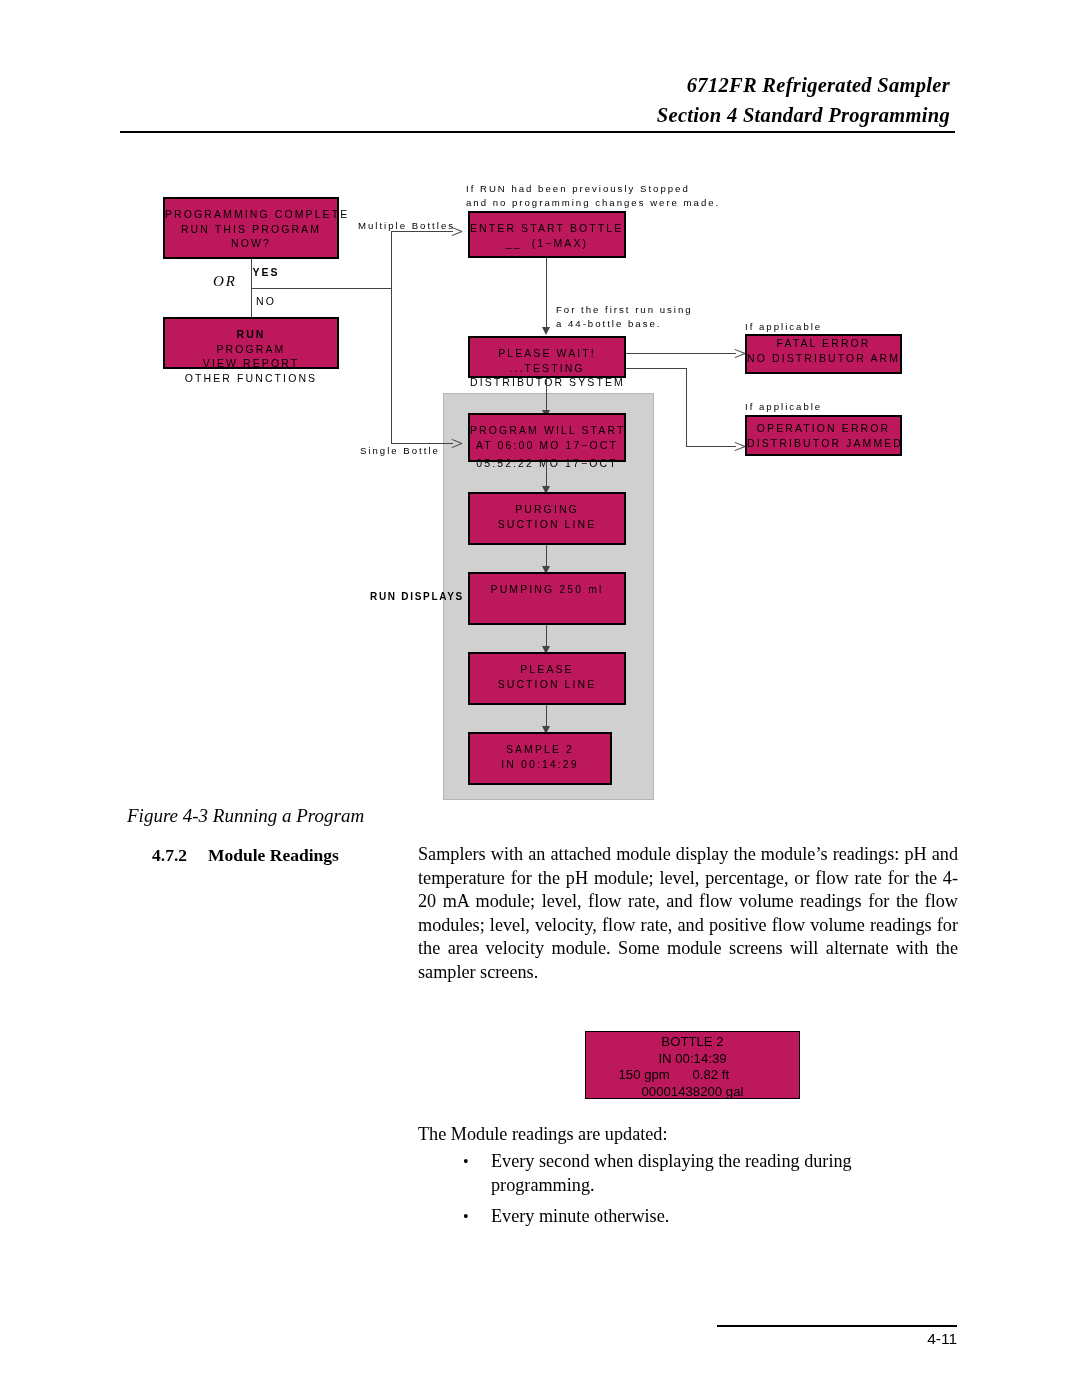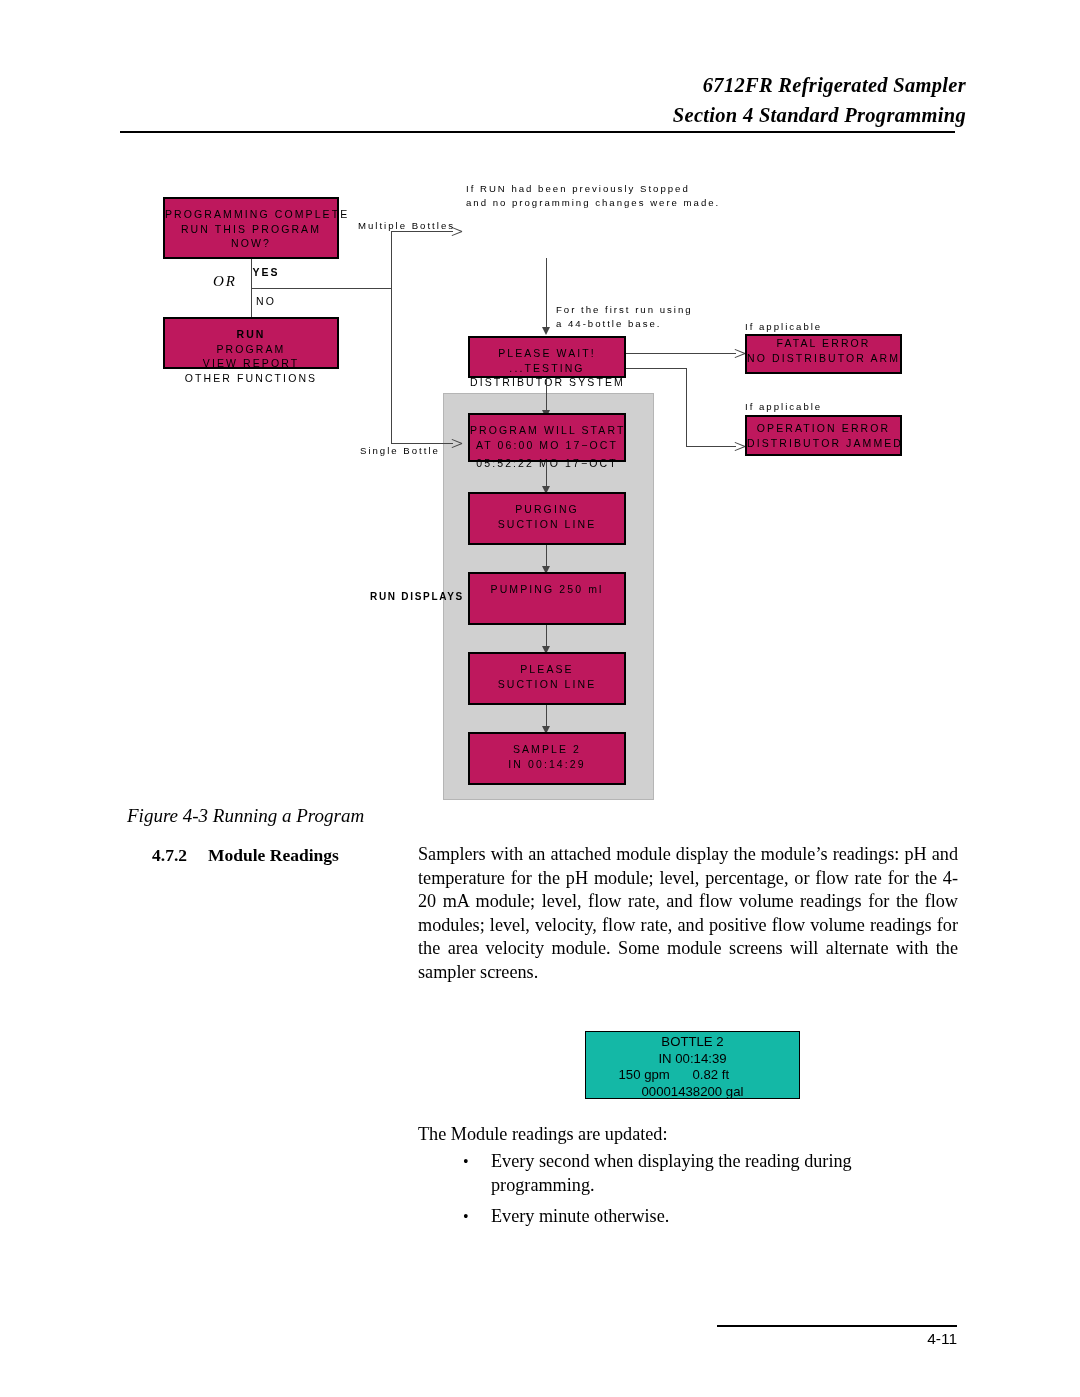--- a/index.html
+++ b/index.html
@@ -18,21 +18,21 @@
 
   
   #page-header {
     position: absolute;
     left: 0; top: 0;
     width: 1080px;
     height: 135px;
   }
   .hdr-line {
     position: absolute;
-    right: 114px;
+    right: 130px;
     text-align: left;
     font-style: italic;
     font-weight: bold;
     font-family: "Liberation Serif", serif;
     white-space: nowrap;
     letter-spacing: .3px;
   }
   #hdr-title { top: 74px; font-size: 20.5px; }
   #hdr-section { top: 104px; font-size: 20.5px; margin-left: 44px; }
   #hdr-rule {
@@ -179,21 +179,21 @@
 
   
   #lcd-box {
     position: absolute;
     left: 585px;
     top: 1031px;
     width: 215px;
     height: 68px;
     border: 1.6px solid #000;
     box-sizing: border-box;
-    background: #14b8a6;
+    background: #be185d;
     font-family: "Liberation Sans", sans-serif;
     font-size: 13.2px;
     line-height: 16.6px;
     text-align: center;
     padding-top: 2px;
   }
   #lcd-box .row2 { display: block; }
   #lcd-box .split { display: inline-block; }
   #lcd-box .split .l { display: inline-block; width: 86px; text-align: left; padding-left: 12px; box-sizing: border-box; }
   #lcd-box .split .r { display: inline-block; width: 86px; text-align: left; }
@@ -290,20 +290,24 @@
 
   <div class="hline" style="left:391px; top:443px; width:62px;"></div>
   <div class="arrow-right open" style="left:451px; top:438px;"></div>
 
   <div class="note spaced" style="left:358px; top:219px;">Multiple Bottles</div>
   <div class="note spaced" style="left:360px; top:444px;">Single Bottle</div>
 
   <div class="note spaced" style="left:466px; top:182px;">If RUN had been previously Stopped</div>
   <div class="note spaced" style="left:466px; top:196px;">and no programming changes were made.</div>
 
+  <div class="fbox pad-top" style="left:468px; top:211px; width:158px; height:47px;">
+    <div class="ln">ENTER START BOTTLE:</div>
+    <div class="ln">__  (1−MAX)</div>
+  </div>
 
   <div class="vline" style="left:546px; top:258px; height:71px;"></div>
   <div class="arrow-down" style="left:542px; top:327px;"></div>
 
   <div class="note spaced" style="left:556px; top:303px;">For the first run using</div>
   <div class="note spaced" style="left:556px; top:317px;">a 44-bottle base.</div>
 
   <div class="fbox pad-top" style="left:468px; top:336px; width:158px; height:42px;">
     <div class="ln">PLEASE WAIT!</div>
     <div class="ln">...TESTING</div>
@@ -359,21 +363,21 @@
   <div class="arrow-down" style="left:542px; top:646px;"></div>
 
   <div class="fbox pad-top" style="left:468px; top:652px; width:158px; height:53px;">
     <div class="ln">PLEASE</div>
     <div class="ln">SUCTION LINE</div>
   </div>
 
   <div class="vline" style="left:546px; top:705px; height:27px;"></div>
   <div class="arrow-down" style="left:542px; top:726px;"></div>
 
-  <div class="fbox pad-top" style="left:468px; top:732px; width:158px; height:53px;">
+  <div class="fbox pad-top" style="left:468px; top:732px; width:144px; height:53px;">
     <div class="ln">SAMPLE 2</div>
     <div class="ln">IN 00:14:29</div>
   </div>
 </div>
 
 <div id="fig-caption">Figure 4-3  Running a Program</div>
 
 <div id="sec-number">4.7.2</div>
 <div id="sec-title">Module Readings</div>
 

